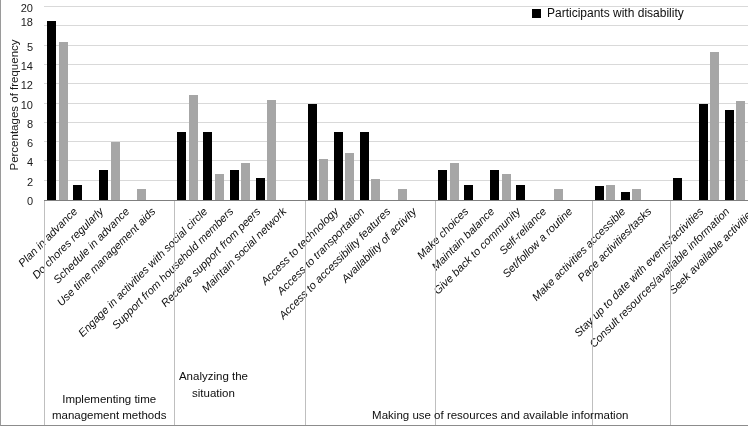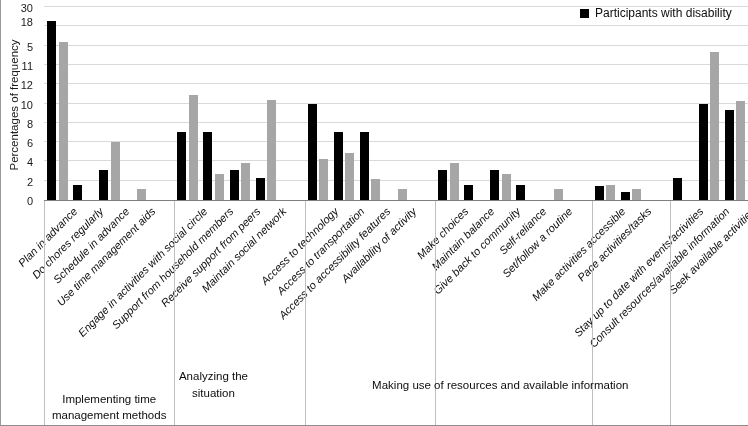--- a/index.html
+++ b/index.html
@@ -36,41 +36,41 @@
   .group-labels {
     position:absolute; left:43px; top:346px; width:704px; height:78px;
     display:flex; align-items:stretch;
   }
   .group-cell {
     display:flex; align-items:center; justify-content:center;
     text-align:center; font-size:11.5px; line-height:1.45; color:#0d0d0d;
     padding:0 2px;
   }
   .legend { position:absolute; left:531px; top:6px; }
-  .legend-item { display:flex; align-items:center; margin-bottom:16px; height:14px;margin-left:48px; }
+  .legend-item { display:flex; align-items:center; margin-bottom:16px; height:14px; }
   .legend-swatch { width:9px; height:9px; margin-right:6px; flex:0 0 auto; }
   .legend-label { font-size:12px; white-space:nowrap; color:#0d0d0d; }
 </style>
 </head>
 <body>
 
 <div class="figure">
   <div class="y-title">Percentages of frequency</div>
   <div class="y-ticks" id="yTicks">
       <div class="y-tick" style="top: 193px;">0</div>
       <div class="y-tick" style="top: 173.7px;">2</div>
       <div class="y-tick" style="top: 154.4px;">4</div>
       <div class="y-tick" style="top: 135.1px;">6</div>
       <div class="y-tick" style="top: 115.8px;">8</div>
       <div class="y-tick" style="top: 96.5px;">10</div>
       <div class="y-tick" style="top: 77.2px;">12</div>
-      <div class="y-tick" style="top: 57.9px;">11</div>
+      <div class="y-tick" style="top: 57.9px;">14</div>
       <div class="y-tick" style="top: 38.6px;">5</div>
       <div class="y-tick" style="top: 14px;">18</div>
-      <div class="y-tick" style="top: 0px;">30</div>
+      <div class="y-tick" style="top: 0px;">20</div>
     </div>
   <div class="plot" id="plot">
     <div id="gridlines">
         <div class="gridline" style="bottom: 19.3px;"></div>
         <div class="gridline" style="bottom: 38.6px;"></div>
         <div class="gridline" style="bottom: 57.9px;"></div>
         <div class="gridline" style="bottom: 77.2px;"></div>
         <div class="gridline" style="bottom: 96.5px;"></div>
         <div class="gridline" style="bottom: 115.8px;"></div>
         <div class="gridline" style="bottom: 135.1px;"></div>
@@ -150,21 +150,21 @@
       <div class="separator" style="left: 590.556px;"></div>
       <div class="separator" style="left: 668.778px;"></div>
     </div>
   <div class="group-labels" id="groupLabels">
       <div class="group-cell" style="width: 130.37px; align-items: flex-end;">
         <span>Implementing time management methods</span>
       </div>
       <div class="group-cell" style="width: 78.2222px;">
         <span>Analyzing the situation</span>
       </div>
-      <div class="group-cell" style="flex: 1 1 0%;">
+      <div class="group-cell" style="flex: 1 1 0%; align-items: flex-end;">
         <span>Making use of resources and available information</span>
       </div>
     </div>
   <div class="legend" id="legend">
       <div class="legend-item">
         <span class="legend-swatch" style="background: rgb(0, 0, 0);"></span>
         <span class="legend-label">Participants with disability</span>
       </div>
     </div>
 </div>

